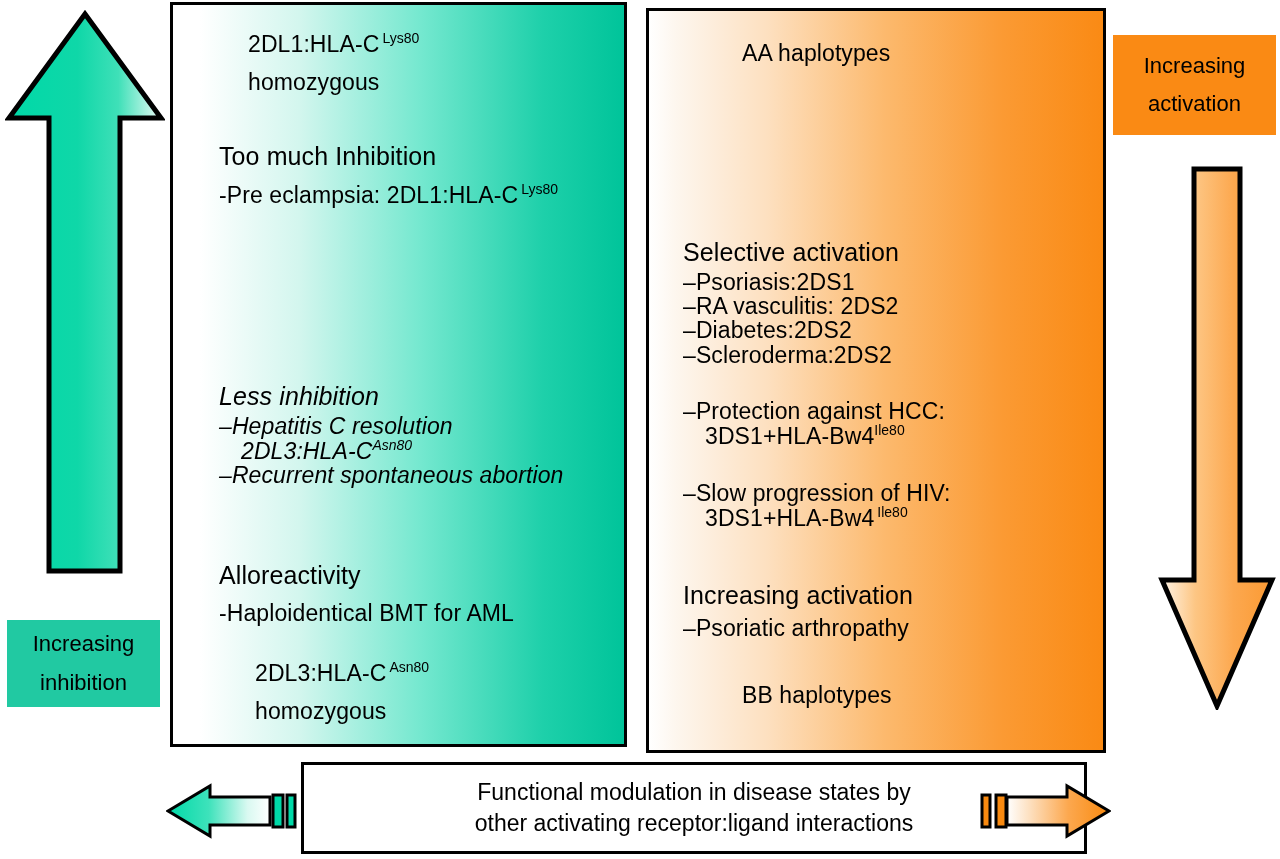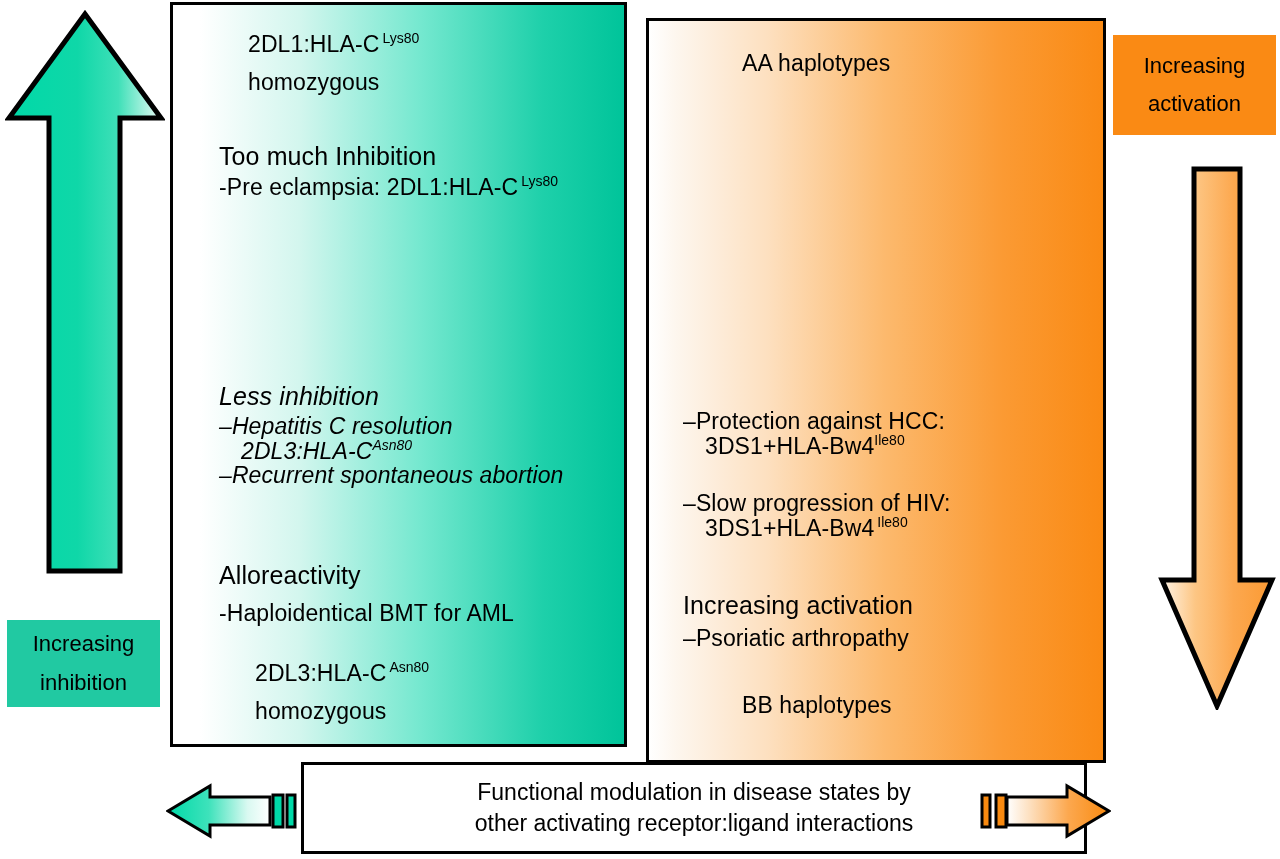--- a/index.html
+++ b/index.html
@@ -24,21 +24,21 @@
   }
   #inhibition-panel {
     left: 170px;
     top: 2px;
     width: 457px;
     height: 745px;
     background: linear-gradient(to right, #ffffff 0%, #ffffff 6%, #d3f6ee 28%, #74e8cf 55%, #1ed0aa 82%, #00c49a 100%);
   }
   #activation-panel {
     left: 646px;
-    top: 18px;
+    top: 8px;
     width: 460px;
     height: 745px;
     background: linear-gradient(to right, #ffffff 0%, #fdf6ee 6%, #fde0c0 26%, #fcb96d 52%, #fb9a33 78%, #fa8a14 100%);
   }
 
   .block {
     position: absolute;
     line-height: 1.06;
     white-space: nowrap;
   }
@@ -165,21 +165,21 @@
 
   <div class="block" style="left:35px; top:26px;">
     <div class="plain">
       <span>2DL1:HLA-C</span><span class="sup sup-sp">Lys80</span>
     </div>
     <div class="plain" style="margin-top:14px;">homozygous</div>
   </div>
 
   <div class="block" style="left:46px; top:138px;">
     <div class="hdr">Too much Inhibition</div>
-    <div class="ln" style="margin-top:4px;">
+    <div class="ln" style="margin-top:12px;">
       <span>-Pre eclampsia: 2DL1:HLA-C</span><span class="sup sup-sp">Lys80</span>
     </div>
   </div>
 
   <div class="block" style="left:46px; top:378px;font-style:italic;">
     <div class="hdr">Less inhibition</div>
     <div class="ln" style="margin-top:4px;">–Hepatitis C resolution</div>
     <div class="ln indent">
       <span>2DL3:HLA-C</span><span class="sup">Asn80</span>
     </div>
@@ -197,20 +197,27 @@
     </div>
     <div class="plain" style="margin-top:14px;">homozygous</div>
   </div>
 
 </div>
 
 <div id="activation-panel" class="panel">
 
   <div class="block plain" style="left:53px; top:30px;">AA haplotypes</div>
 
+  <div class="block" style="left:34px; top:228px;">
+    <div class="hdr">Selective activation</div>
+    <div class="ln" style="margin-top:4px;">–Psoriasis:2DS1</div>
+    <div class="ln">–RA vasculitis: 2DS2</div>
+    <div class="ln">–Diabetes:2DS2</div>
+    <div class="ln">–Scleroderma:2DS2</div>
+  </div>
 
   <div class="block" style="left:34px; top:388px;">
     <div class="ln">–Protection against HCC:</div>
     <div class="ln indent">
       <span>3DS1+HLA-Bw4</span><span class="sup">Ile80</span>
     </div>
   </div>
 
   <div class="block" style="left:34px; top:470px;">
     <div class="ln">–Slow progression of HIV:</div>

